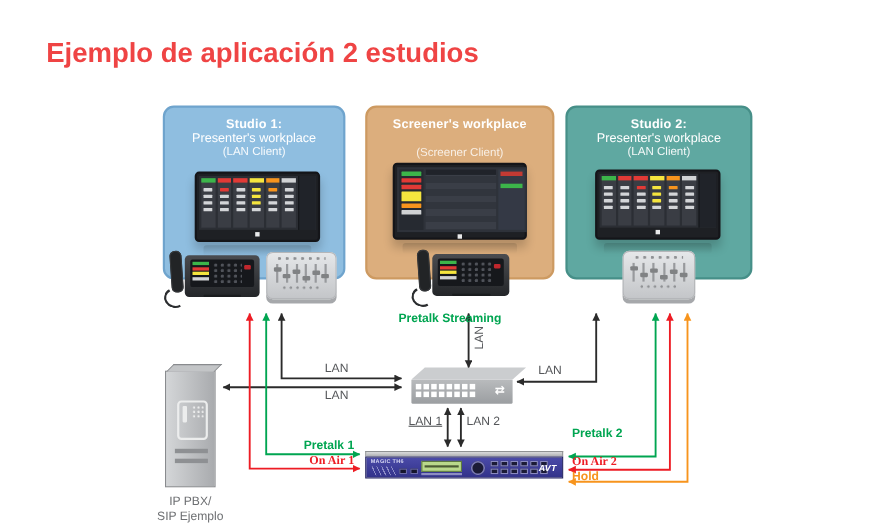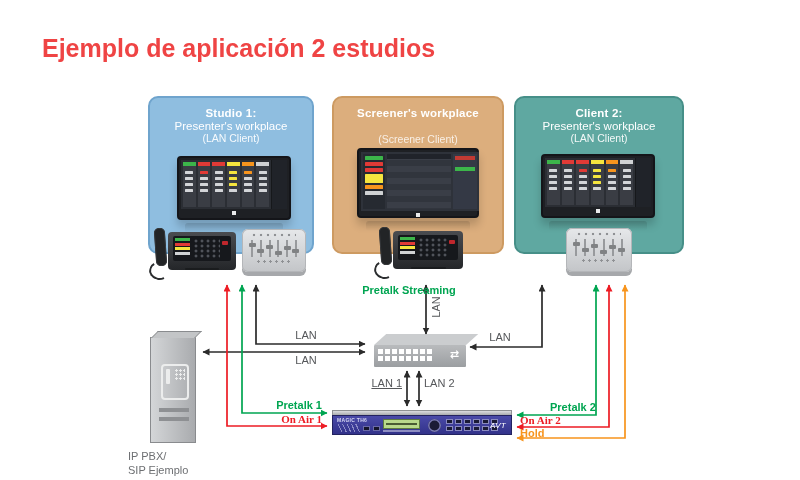--- a/index.html
+++ b/index.html
@@ -105,31 +105,31 @@
   .dev-vents{position:absolute;left:5px;top:8px;width:22px;height:8px;
              background:repeating-linear-gradient(65deg,transparent 0 3px,#8b8bc6 3px 4px);}
   .dev-btn{position:absolute;top:10px;width:7px;height:5px;background:#15152c;border:1px solid #6a6aa8;box-sizing:border-box;}
   .dev-lcd{position:absolute;left:50px;top:3px;width:37px;height:10px;background:#b9d98b;border:1px solid #5d7a40;box-sizing:border-box;}
   .dev-lcd::before{content:"";position:absolute;left:2px;top:3px;right:2px;height:1.5px;background:#4a5c33;}
   .dev-lcd-cap{position:absolute;left:50px;top:14px;width:37px;height:1.5px;background:#8d8dc2;}
   .dev-nav{position:absolute;left:95px;top:3px;width:13px;height:13px;border-radius:50%;background:#1b1b36;
            box-shadow:inset 0 0 0 1.5px #7a7ab4;}
   .dev-keys{position:absolute;left:113px;top:3px;display:grid;grid-template-columns:repeat(6,7px);grid-template-rows:5px 5px;gap:2px;}
   .dev-keys i{background:#1b1b36;border:1px solid #8a8ac0;box-sizing:border-box;}
-  .dev-brand{position:absolute;right:5px;top:5px;color:#fff;font-size:8px;font-weight:normal;font-style:italic;letter-spacing:.3px;}
+  .dev-brand{position:absolute;right:5px;top:5px;color:#fff;font-size:8px;font-weight:bold;font-style:italic;letter-spacing:.3px;}
 
   
   .wires{position:absolute;left:0;top:0;}
   .lbl{position:absolute;font-size:11px;color:#55575a;}
   .lbl.center{text-align:center;}
   .lbl.right{text-align:right;}
   .lbl.bold{font-weight:bold;}
   .lbl.g{color:#00a551;}.lbl.r{color:#ed1c24;font-family:Liberation Serif, serif;}.lbl.o{color:#f7941d;}
   .lbl.vert{transform:rotate(-90deg);}
-  .srv-lbl{position:absolute;font-size:11px;color:#6d6f72;width:90px;left:128px;}
+  .srv-lbl{position:absolute;font-size:11px;color:#6d6f72;text-align:center;width:90px;left:128px;}
   .reflect{position:absolute;background:linear-gradient(rgba(0,0,0,.12),rgba(0,0,0,0));border-radius:3px;}
 </style>
 </head>
 <body>
 
 <div id="canvas">
 
   <div class="page-title">Ejemplo de aplicación 2 estudios</div>
 
   <div class="gbox studio1">
@@ -137,21 +137,21 @@
     <div class="bx-sub">Presenter's workplace</div>
     <div class="bx-client">(LAN Client)</div>
   </div>
 
   <div class="gbox screener">
     <div class="bx-title">Screener's workplace</div>
     <div class="bx-client">(Screener Client)</div>
   </div>
 
   <div class="gbox studio2">
-    <div class="bx-title">Client 2:</div>
+    <div class="bx-title">Studio 2:</div>
     <div class="bx-sub">Presenter's workplace</div>
     <div class="bx-client">(LAN Client)</div>
   </div>
 
   <div class="monitor" style="left:177px;top:156px;width:114px;height:64px;">
     <div class="mscreen">
       <div class="pmain">
         <div class="pcol">
             <i class="ph c-green"></i>
             <b></b>
@@ -431,17 +431,17 @@
 
   <div class="lbl center" style="left:286px;top:329px;width:40px;">LAN</div>
   <div class="lbl center" style="left:286px;top:354px;width:40px;">LAN</div>
   <div class="lbl center vert" style="left:422px;top:300px;width:30px;height:14px;">LAN</div>
   <div class="lbl center" style="left:480px;top:331px;width:40px;">LAN</div>
   <div class="lbl right" style="left:368px;top:377px;width:34px;text-decoration:underline;">LAN 1</div>
   <div class="lbl" style="left:424px;top:377px;width:40px;">LAN 2</div>
   <div class="lbl bold g center" style="left:330px;top:284px;width:94px;margin-left:32px;">Pretalk Streaming</div>
   <div class="lbl bold g right" style="left:238px;top:399px;width:84px;">Pretalk 1</div>
   <div class="lbl bold r right" style="left:238px;top:413px;width:84px;">On Air 1</div>
-  <div class="lbl bold g" style="left:520px;top:401px;width:70px;margin-left:30px;">Pretalk 2</div>
+  <div class="lbl bold g" style="left:520px;top:388px;width:70px;">Pretalk 2</div>
   <div class="lbl bold r" style="left:520px;top:414px;width:70px;">On Air 2</div>
   <div class="lbl bold o" style="left:520px;top:427px;width:70px;">Hold</div>
 
 </div>
 
 </body></html>

